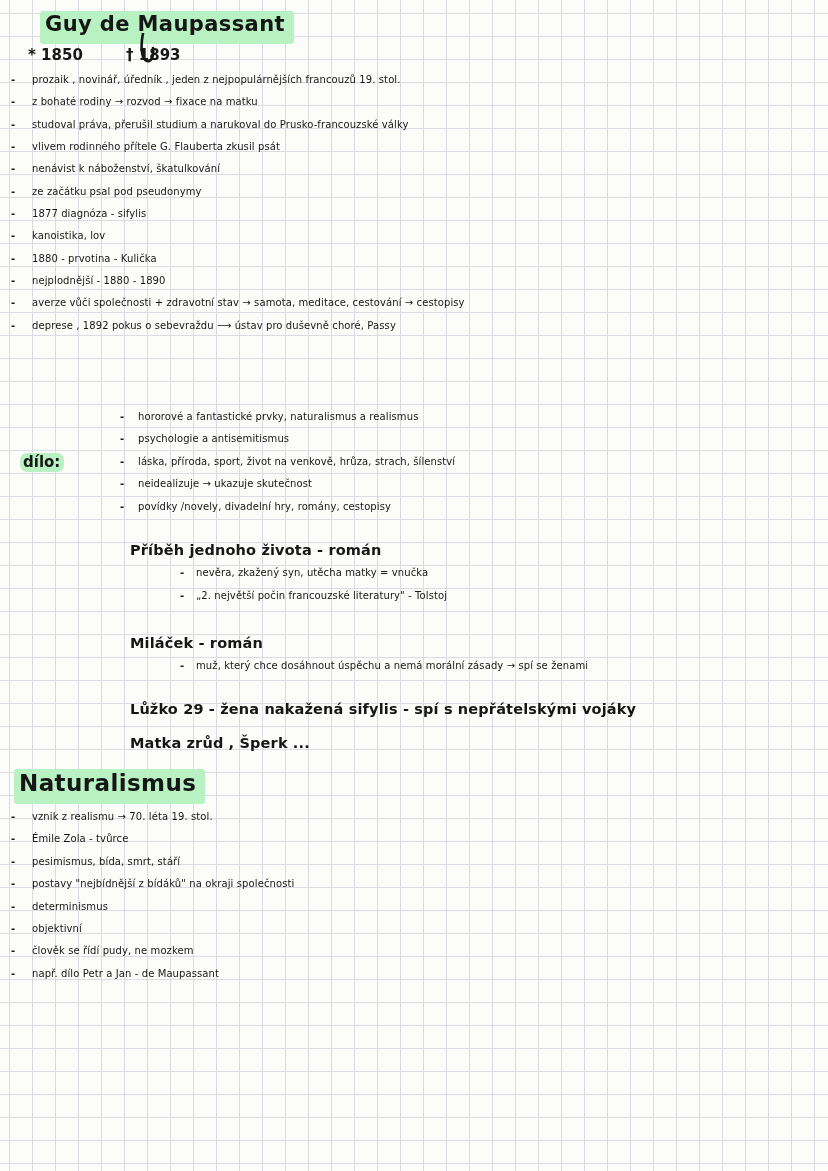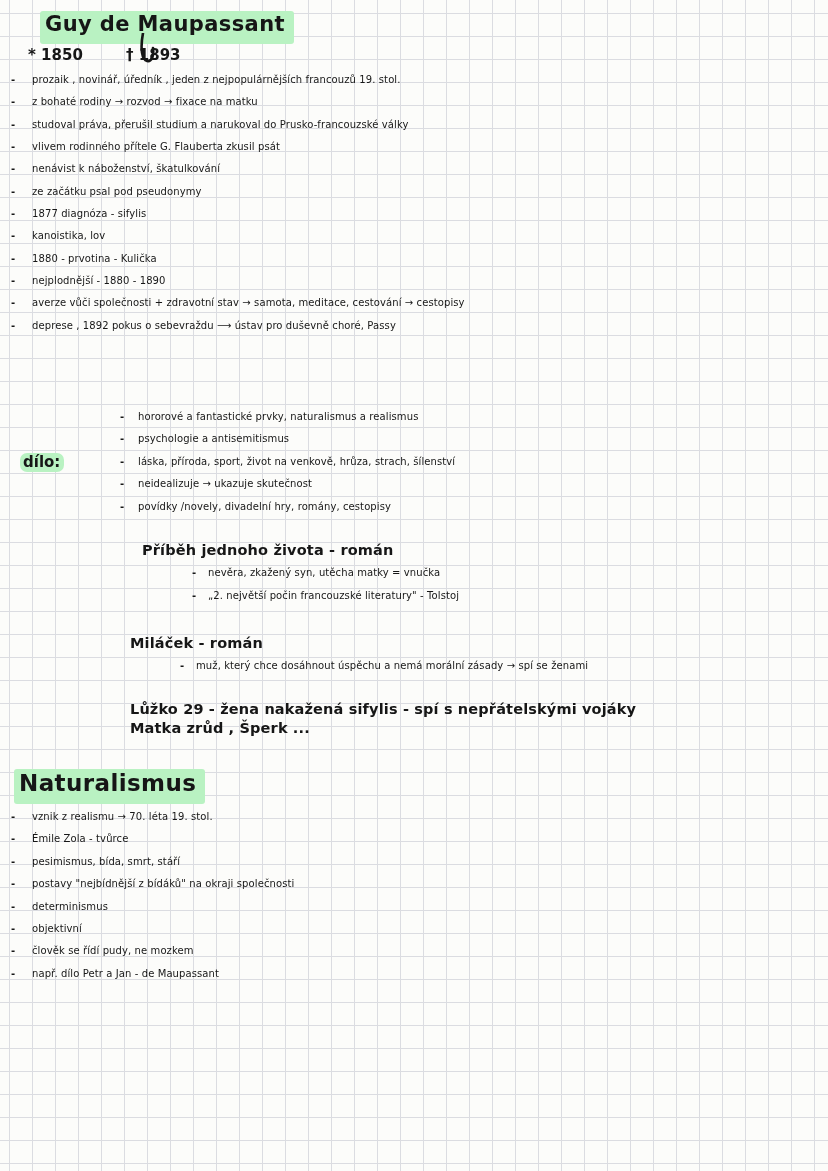--- a/index.html
+++ b/index.html
@@ -60,24 +60,24 @@
   .bio{left:8px;top:69px;}
   .dilo{position:absolute;left:20px;top:406px;display:flex;align-items:center;}
   .dilo-label{
     flex:0 0 auto;width:100px;
     font-size:15px;font-weight:700;line-height:22.4px;white-space:nowrap;
   }
   .dilo-bullets .line{line-height:22.45px;}
   .dilo-bullets .line::before{width:18px;padding-left:0;}
   .works{position:absolute;left:130px;top:538px;width:690px;}
   .work{position:absolute;left:0;}
-  .work-1{top:0;margin-left:12px;}
+  .work-1{top:0;}
   .work-2{top:93px;}
   .work-3{top:159px;}
-  .work-4{top:178px;}
+  .work-4{top:193px;}
   .work-title{
     font-size:14.5px;font-weight:700;line-height:24px;white-space:nowrap;letter-spacing:.15px;
   }
   .work-bullets{padding-left:50px;}
   .work-bullets .line{line-height:22.6px;}
   .work-bullets .line::before{width:16px;padding-left:0;}
   .nat-title{
     position:absolute;left:14px;top:770px;
     font-size:23px;font-weight:700;letter-spacing:.4px;white-space:nowrap;
   }

